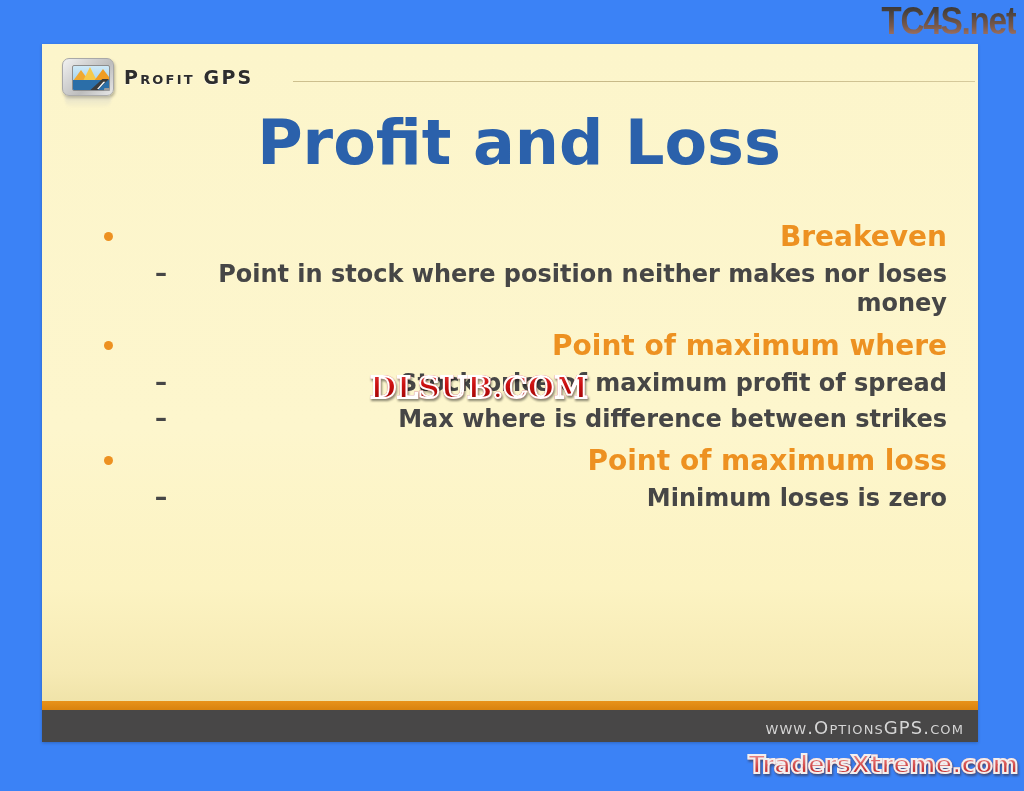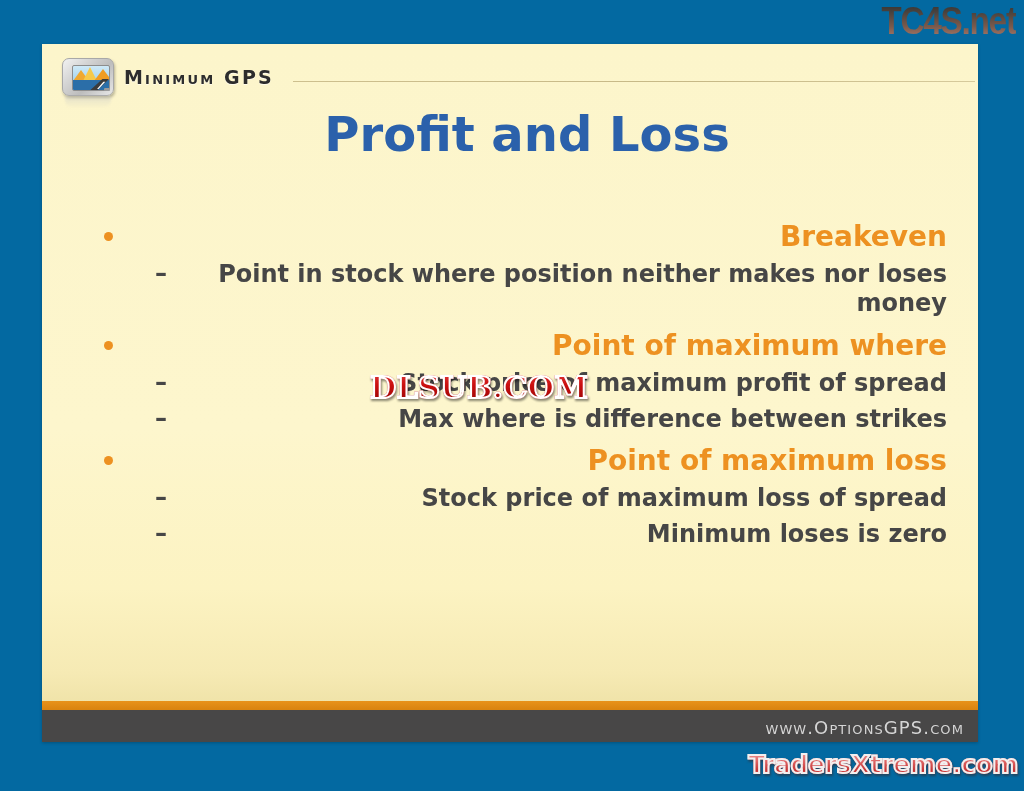--- a/index.html
+++ b/index.html
@@ -2,21 +2,21 @@
 <html><head>
 <meta charset="utf-8">
 <style>
   * { margin:0; padding:0; box-sizing:border-box; }
   html,body{
     width:1024px; height:791px;
     background:#ffffff;
     font-family:"Liberation Sans", sans-serif;
     overflow:hidden;
   }
-  #root{ position:relative; width:1024px; height:791px; background:#0369a1; }
+  #root{ position:relative; width:1024px; height:791px; background:#3b82f6; }
 
   
   .tc4s{
     position:absolute; top:-2px; right:8px;
     font-family:"Liberation Sans", sans-serif;
     font-weight:bold; font-size:38px;
     letter-spacing:-1.5px;
     transform:scaleX(0.88);
     transform-origin:100% 50%;
     background:linear-gradient(180deg,#2b2a28 0%,#46403c 28%,#7a5a4c 62%,#a9796a 88%,#c99a8a 100%);
@@ -85,24 +85,24 @@
     text-shadow:0 1px 0 rgba(255,255,255,.6);
     white-space:nowrap;
   }
   .hdr-rule{
     position:absolute; left:251px; top:37px; right:3px; height:1px;
     background:linear-gradient(90deg,#cdbf8e 0%,#c6b886 60%,#d6ca9c 100%);
   }
 
   
   .title{
-    position:absolute; left:17px; top:62px; width:100%;
+    position:absolute; left:9px; top:62px; width:100%;
     text-align:center;
     font-family:"DejaVu Sans", sans-serif;
-    font-weight:bold; font-size:48px;
+    font-weight:bold; font-size:62px;
     color:#2b61ab;
     letter-spacing:0px;
   }
 
   
   .body{ position:absolute; left:55px; top:176px; width:850px;text-align:right; }
   .lv1{
     position:relative;
     font-family:"DejaVu Sans", sans-serif;
     font-weight:bold; font-size:28px;
@@ -200,21 +200,21 @@
             <div class="mtn m2"></div>
             <div class="mtn m3"></div>
             <div class="gps-water"></div>
             <div class="gps-road"></div>
             <div class="gps-roadline"></div>
           </div>
           <div class="gps-btn"></div>
         </div>
         <div class="gps-refl"></div>
       </div>
-      <div class="gps-word">Minimum GPS</div>
+      <div class="gps-word">Profit GPS</div>
       <div class="hdr-rule"></div>
     </div>
 
     <div class="title">Profit and Loss</div>
 
     <div class="body">
 
       <div class="lv1">
         <span class="dot"></span>
         <span>Breakeven</span>
@@ -236,21 +236,20 @@
         <span class="dash">–</span>
         <span>Max where is difference between strikes</span>
       </div>
 
       <div class="lv1">
         <span class="dot"></span>
         <span>Point of maximum loss</span>
       </div>
       <div class="lv2">
         <span class="dash">–</span>
-        <span>Stock price of maximum loss of spread</span>
       </div>
       <div class="lv2">
         <span class="dash">–</span>
         <span>Minimum loses is zero</span>
       </div>
 
     </div>
 
     <div class="orange-bar"></div>
     <div class="dark-bar">

